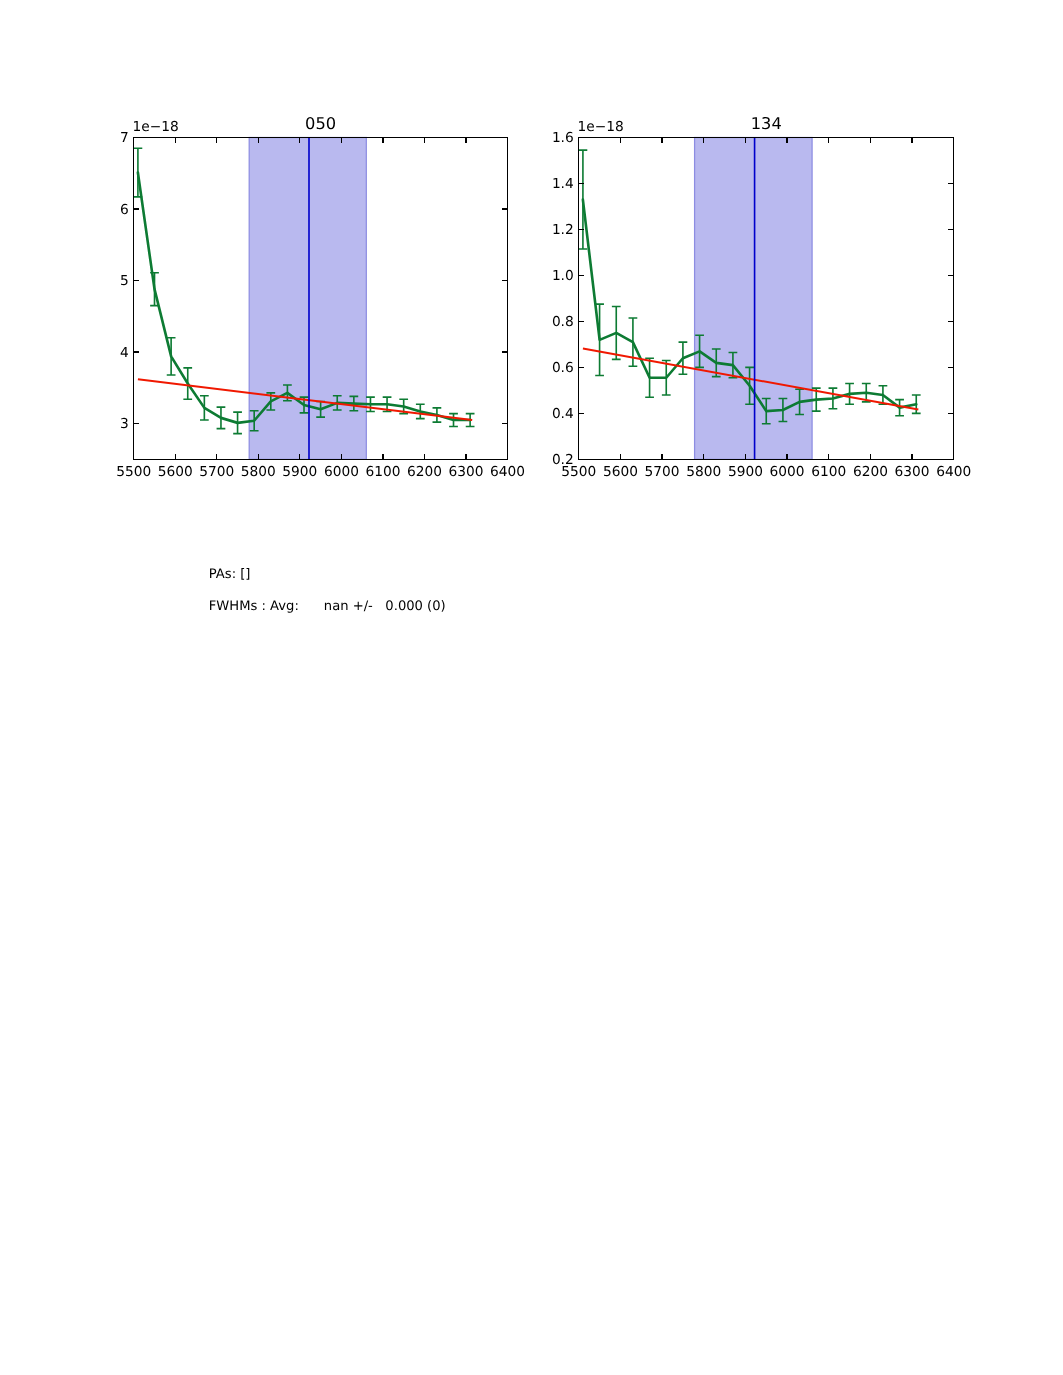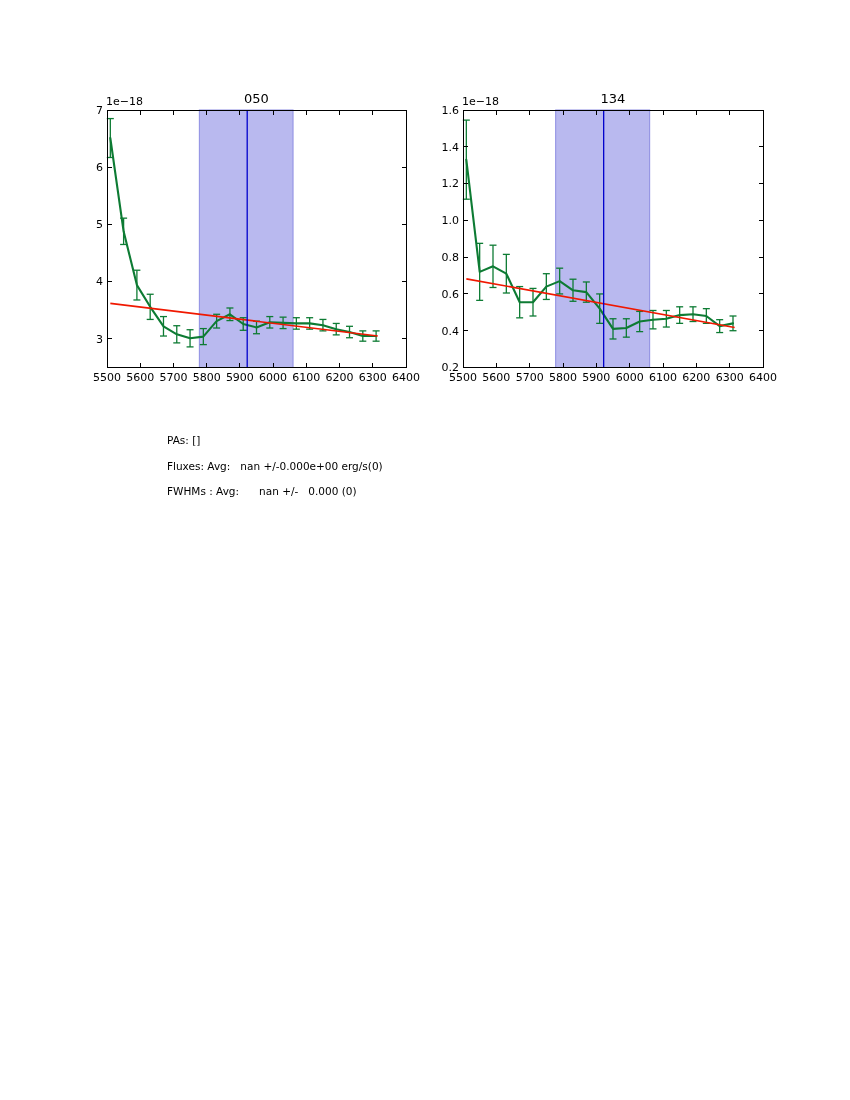--- a/index.html
+++ b/index.html
@@ -17,21 +17,21 @@
   }
   .plot-svg {
     position: absolute;
     top: 83px;
   }
   #plot-left  { left: 40px;  }
   #plot-right { left: 396px; }
   #stats-block {
     position: absolute;
     left: 167px;
-    top: 434px;
+    top: 453px;
     color: #000000;
     font-size: 10.5px;
   }
   .stats-line {
     height: 25.7px;
     line-height: 13px;
     white-space: pre;
   }
   svg text {
     font-family: "DejaVu Sans", "Liberation Sans", sans-serif;
@@ -298,17 +298,16 @@
         <text x="63" y="104.3714285714286">1.2</text>
         <text x="63" y="67.58571428571432">1.4</text>
         <text x="63" y="30.8">1.6</text>
       </g>
       <text x="217" y="20" font-size="13px" text-anchor="middle" fill="#000000">134</text>
       <text x="66" y="22" font-size="11px" fill="#000000">1e−18</text>
     </svg>
 
   <div id="stats-block">
     <div class="stats-line">PAs: []</div>
-    <div class="stats-line">Fluxes: Avg:   nan +/-0.000e+00 erg/s(0)</div>
     <div class="stats-line">FWHMs : Avg:      nan +/-   0.000 (0)</div>
   </div>
 
 </div>
 
 </body></html>

